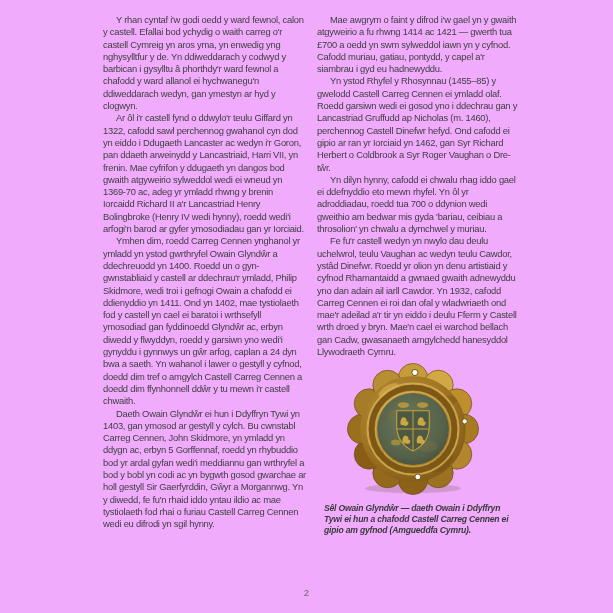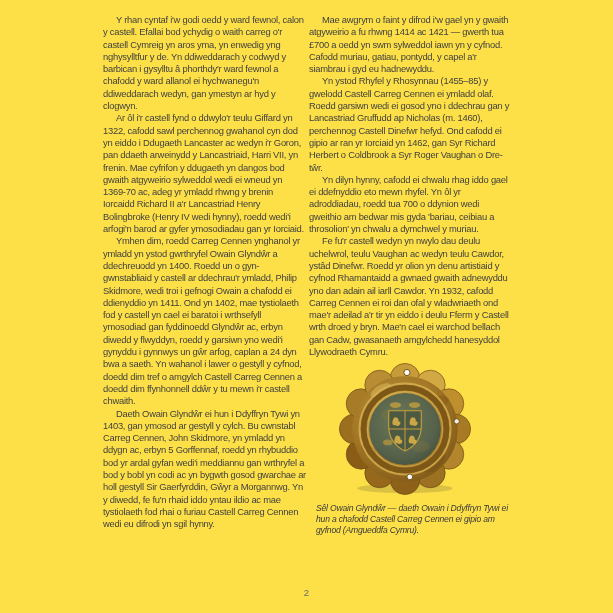--- a/index.html
+++ b/index.html
@@ -4,51 +4,51 @@
 <style>
   html, body {
     margin: 0;
     padding: 0;
     background: #ffffff;
   }
   .page {
     position: relative;
     width: 613px;
     height: 613px;
-    background: #fde047;
+    background: #f0abfc;
     overflow: hidden;
     font-family: "Liberation Sans", sans-serif;
   }
   .col {
     position: absolute;
     top: 14px;
   }
   .col-left  { left: 103px; width: 203px; }
-  .col-right { left: 309px; width: 204px; }
+  .col-right { left: 317px; width: 204px; }
   .col p {
     margin: 0;
     font-size: 9.4px;
     line-height: 12.3px;
     letter-spacing: -0.25px;
     color: #3f3f3f;
     text-align: left;
     text-indent: 13px;
   }
   .figure {
     width: 134px;
     margin: 4px 0 0 29px;
   }
   .figure svg { display: block; }
   .caption {
     margin: 7px 0 0 7px;
     width: 193px;
     font-size: 8.6px;
     line-height: 10.8px;
     letter-spacing: -0.2px;
-    font-weight: normal;
+    font-weight: bold;
     font-style: italic;
     color: #3a3a3a;
   }
   .page-number {
     position: absolute;
     left: 0;
     top: 587px;
     width: 613px;
     text-align: center;
     font-size: 9.5px;

